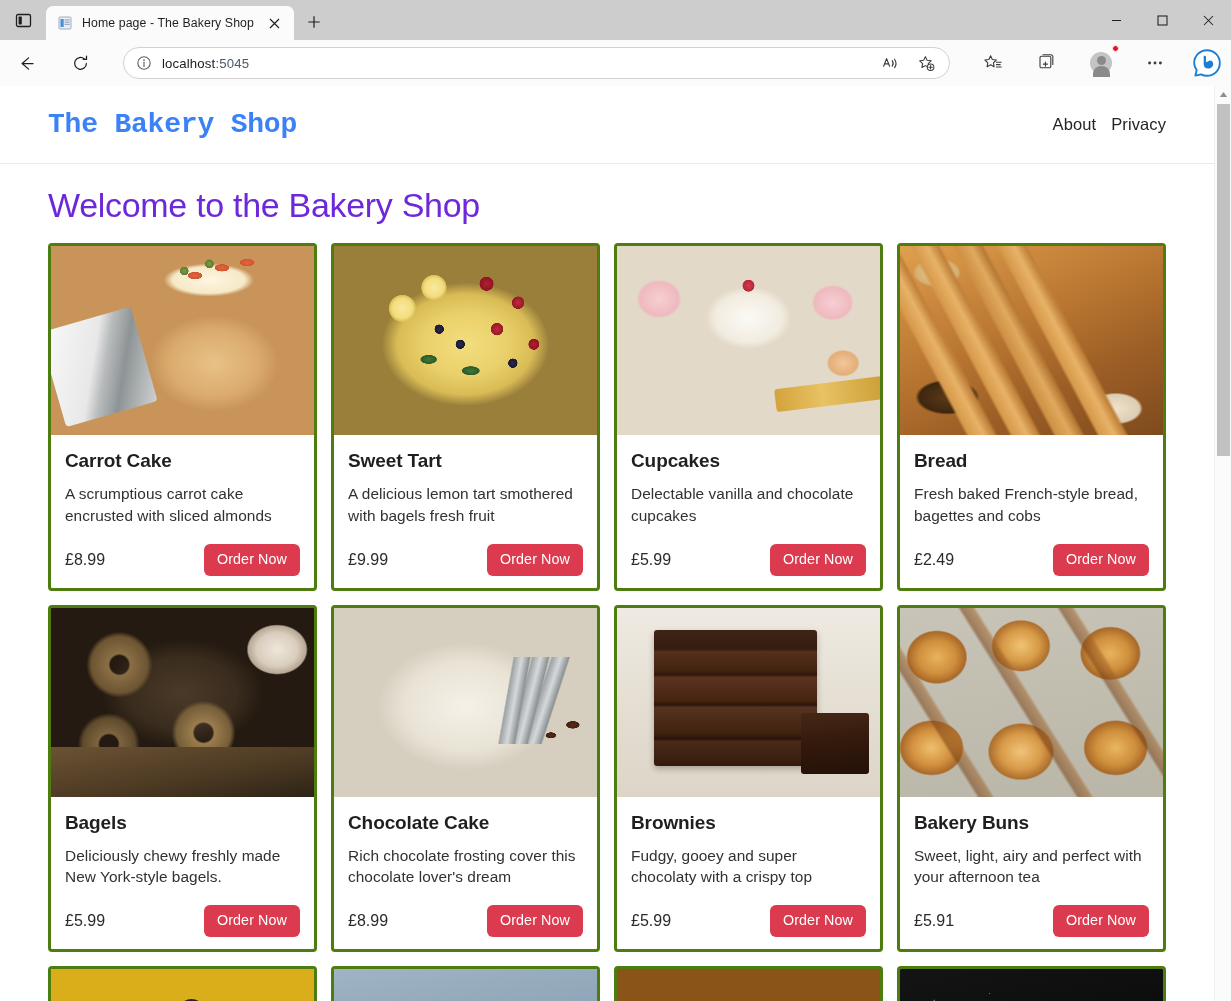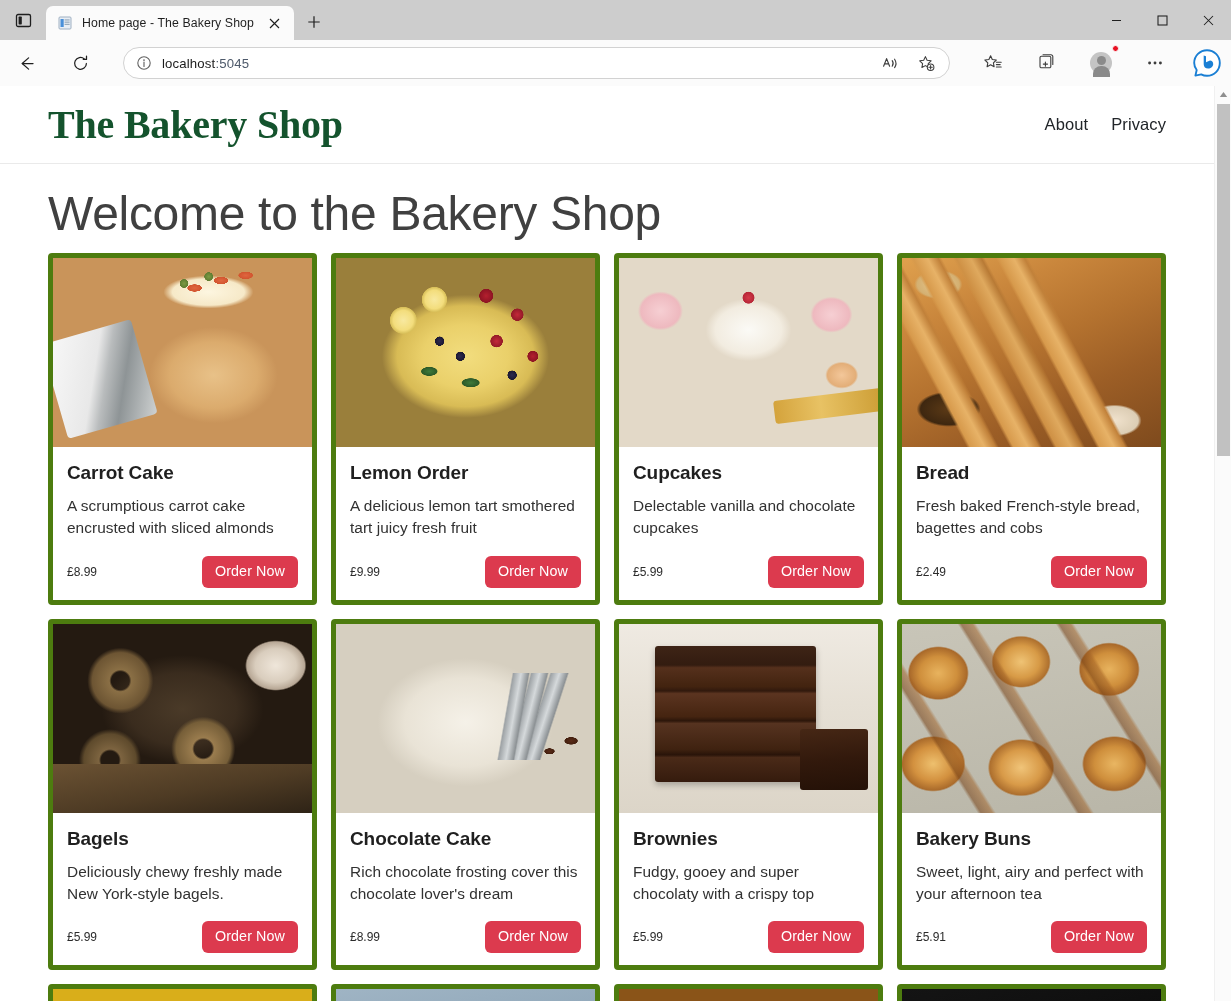--- a/index.html
+++ b/index.html
@@ -98,56 +98,56 @@
     position: absolute; left: 2px; width: 13px; top: 18px; height: 352px;
     background: #c1c1c1; border-radius: 0;
   }
 
   
   .site-header {
     height: 78px; border-bottom: 1px solid #eaeaea; background: #fff;
     display: flex; align-items: center; padding: 0 48px; position: relative;
   }
   .brand {
-    font-family: Liberation Serif, serif;
-    font-size: 40px; font-weight: 700; color: #14532d;
+    font-family: Liberation Mono, monospace;
+    font-size: 28px; font-weight: 700; color: #3b82f6;
     letter-spacing: -0.2px; line-height: 1;
   }
-  .site-nav { margin-left: auto; display: flex; gap: 23px; }
+  .site-nav { margin-left: auto; display: flex; gap: 15px; }
   .nav-link {
     font-size: 16.5px; color: #212529; text-decoration: none; letter-spacing: .1px;
   }
 
   .content { padding: 22px 48px 0 48px; }
   .page-title {
-    font-size: 48px; font-weight: 300; color: #404040;
-    letter-spacing: -0.3px; margin-bottom: 12px; line-height: 1.15;
+    font-size: 34px; font-weight: 300; color: #6d28d9;
+    letter-spacing: -0.3px; margin-bottom: 18px; line-height: 1.15;
   }
 
   .card-grid {
     display: grid; grid-template-columns: repeat(4, 1fr); gap: 14px;
   }
   .card {
-    border: 5px solid #4d7c0f; border-radius: 4px; background: #fff;
+    border: 3px solid #4d7c0f; border-radius: 4px; background: #fff;
     overflow: hidden; display: flex; flex-direction: column;
   }
   .card-img { height: 189px; width: 100%; position: relative; overflow: hidden; }
   .card-body { padding: 15px 14px 12px 14px; display: flex; flex-direction: column; flex: 1; }
   .card-title {
     font-size: 19px; font-weight: 700; color: #1f1f1f; margin-bottom: 11px;
     letter-spacing: -0.1px;
   }
   .card-desc {
     font-size: 15.4px; color: #313131; line-height: 1.42; margin-bottom: 17px;
     letter-spacing: .05px;
   }
   .card-foot {
     display: flex; align-items: center; justify-content: space-between; margin-top: auto;
   }
-  .price { font-size: 12px; color: #2b2b2b; }
+  .price { font-size: 16px; color: #2b2b2b; }
   .order-btn {
     background: #dc3a4e; color: #fff; border: none; border-radius: 6px;
     font-size: 14.3px; padding: 8px 13px; font-family: inherit; cursor: pointer;
     letter-spacing: .1px; line-height: 1.1;
   }
 
   
   .img-carrot-cake {
     background:
       radial-gradient(ellipse 60px 22px at 60% 18%, #fdf6e0 0%, #f6e9c8 60%, transparent 75%),
@@ -530,22 +530,22 @@
               <div class="card-foot">
                 <span class="price">£8.99</span>
                 <button class="order-btn">Order Now</button>
               </div>
             </div>
           </div>
 
           <div class="card">
             <div class="card-img img-lemon-tart"></div>
             <div class="card-body">
-              <div class="card-title">Lemon Order</div>
-              <div class="card-desc">A delicious lemon tart smothered tart juicy fresh fruit</div>
+              <div class="card-title">Sweet Tart</div>
+              <div class="card-desc">A delicious lemon tart smothered with bagels fresh fruit</div>
               <div class="card-foot">
                 <span class="price">£9.99</span>
                 <button class="order-btn">Order Now</button>
               </div>
             </div>
           </div>
 
           <div class="card">
             <div class="card-img img-cupcakes"></div>
             <div class="card-body">

